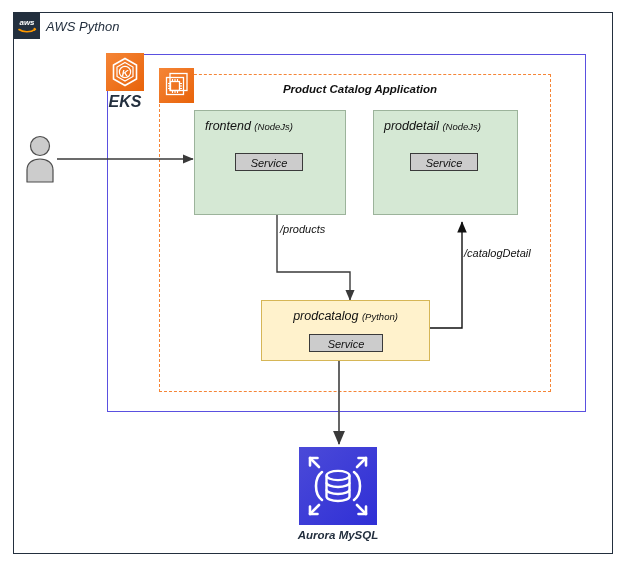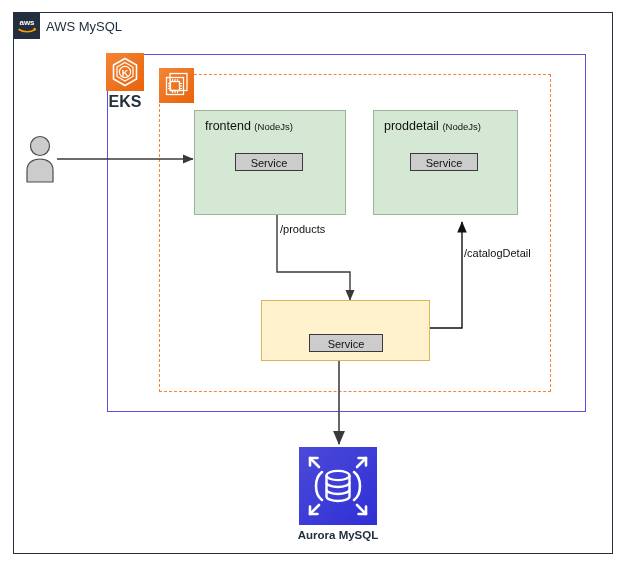--- a/index.html
+++ b/index.html
@@ -11,20 +11,21 @@
     font-family: "Liberation Sans", sans-serif;
     width: 626px;
     height: 566px;
     overflow: hidden;
   }
   #canvas {
     position: relative;
     width: 626px;
     height: 566px;
     background: #ffffff;
+    font-style: italic;
   }
 
   
   .aws-cloud-box {
     position: absolute;
     left: 13px;
     top: 12px;
     width: 600px;
     height: 542px;
     border: 1.5px solid #232f3e;
@@ -199,21 +200,21 @@
 
   <div class="aws-cloud-box"></div>
 
   <div class="aws-logo-badge">
     <svg width="22" height="20" viewBox="0 0 22 20" aria-hidden="true">
       <text x="11" y="9" font-family="Liberation Sans, sans-serif" font-size="8" font-weight="bold" fill="#ffffff" text-anchor="middle">aws</text>
       <path d="M3,13.5 C7,16.6 15,16.6 19,13.3" stroke="#ff9900" stroke-width="1.6" fill="none" stroke-linecap="round"></path>
       <path d="M18.2,12.4 L19.6,13.2 L18.2,14.3" stroke="#ff9900" stroke-width="1.3" fill="none" stroke-linecap="round" stroke-linejoin="round"></path>
     </svg>
   </div>
-  <div class="aws-cloud-label">AWS MySQL</div>
+  <div class="aws-cloud-label">AWS Python</div>
 
   <div class="eks-box"></div>
 
   <div class="eks-icon">
     <svg width="38" height="38" viewBox="0 0 38 38" aria-hidden="true">
       <polygon points="19,5.5 30.5,12 30.5,26 19,32.5 7.5,26 7.5,12" fill="none" stroke="#ffffff" stroke-width="1.6"></polygon>
       <polygon points="19,9.5 27,14 27,23.5 19,28 11,23.5 11,14" fill="none" stroke="#ffffff" stroke-width="1.2"></polygon>
       <circle cx="19" cy="19" r="5.6" fill="none" stroke="#ffffff" stroke-width="1.2"></circle>
       <text x="19" y="22.6" font-family="Liberation Sans, sans-serif" font-size="9" font-weight="bold" fill="#ffffff" text-anchor="middle">K</text>
     </svg>
@@ -236,20 +237,21 @@
         <line x1="18.5" y1="22.5" x2="18.5" y2="25"></line>
         <line x1="9" y1="15.5" x2="11.5" y2="15.5"></line>
         <line x1="9" y1="18" x2="11.5" y2="18"></line>
         <line x1="9" y1="20.5" x2="11.5" y2="20.5"></line>
         <line x1="20.5" y1="15.5" x2="23" y2="15.5"></line>
         <line x1="20.5" y1="18" x2="23" y2="18"></line>
         <line x1="20.5" y1="20.5" x2="23" y2="20.5"></line>
       </g>
     </svg>
   </div>
+  <div class="app-title">Product Catalog Application</div>
 
   <div class="actor">
     <svg width="32" height="48" viewBox="0 0 32 48" aria-hidden="true">
       <circle cx="16" cy="11" r="9.5" fill="#cccccc" stroke="#4d4d4d" stroke-width="1.2"></circle>
       <path d="M3,47 L3,35 C3,27.5 9,24 16,24 C23,24 29,27.5 29,35 L29,47 Z" fill="#cccccc" stroke="#4d4d4d" stroke-width="1.2" stroke-linejoin="round"></path>
     </svg>
   </div>
 
   <svg class="connectors" viewBox="0 0 626 566">
     <defs>
@@ -284,20 +286,24 @@
   <div class="svc-box green" style="left:373px; top:110px; width:145px; height:105px;">
     <div class="svc-name">
       <span>proddetail</span>
       <span class="lang">(NodeJs)</span>
     </div>
     <div class="service-chip" style="left:36px; top:42px; width:68px;">Service</div>
   </div>
 
   <div class="svc-box yellow" style="left:261px; top:300px; width:169px; height:60px; height:60px;"></div>
   <div class="svc-box yellow" style="left:261px; top:300px; width:169px; height:61px;">
+    <div class="svc-name centered">
+      <span>prodcatalog</span>
+      <span class="lang">(Python)</span>
+    </div>
     <div class="service-chip" style="left:47px; top:33px; width:74px;">Service</div>
   </div>
 
   <div class="aurora-icon">
     <svg width="78" height="78" viewBox="0 0 78 78" aria-hidden="true">
       <defs>
         <linearGradient id="auroraGrad" x1="0" y1="0" x2="1" y2="1">
           <stop offset="0%" stop-color="#4b4ad8"></stop>
           <stop offset="100%" stop-color="#2f2fd6"></stop>
         </linearGradient>

